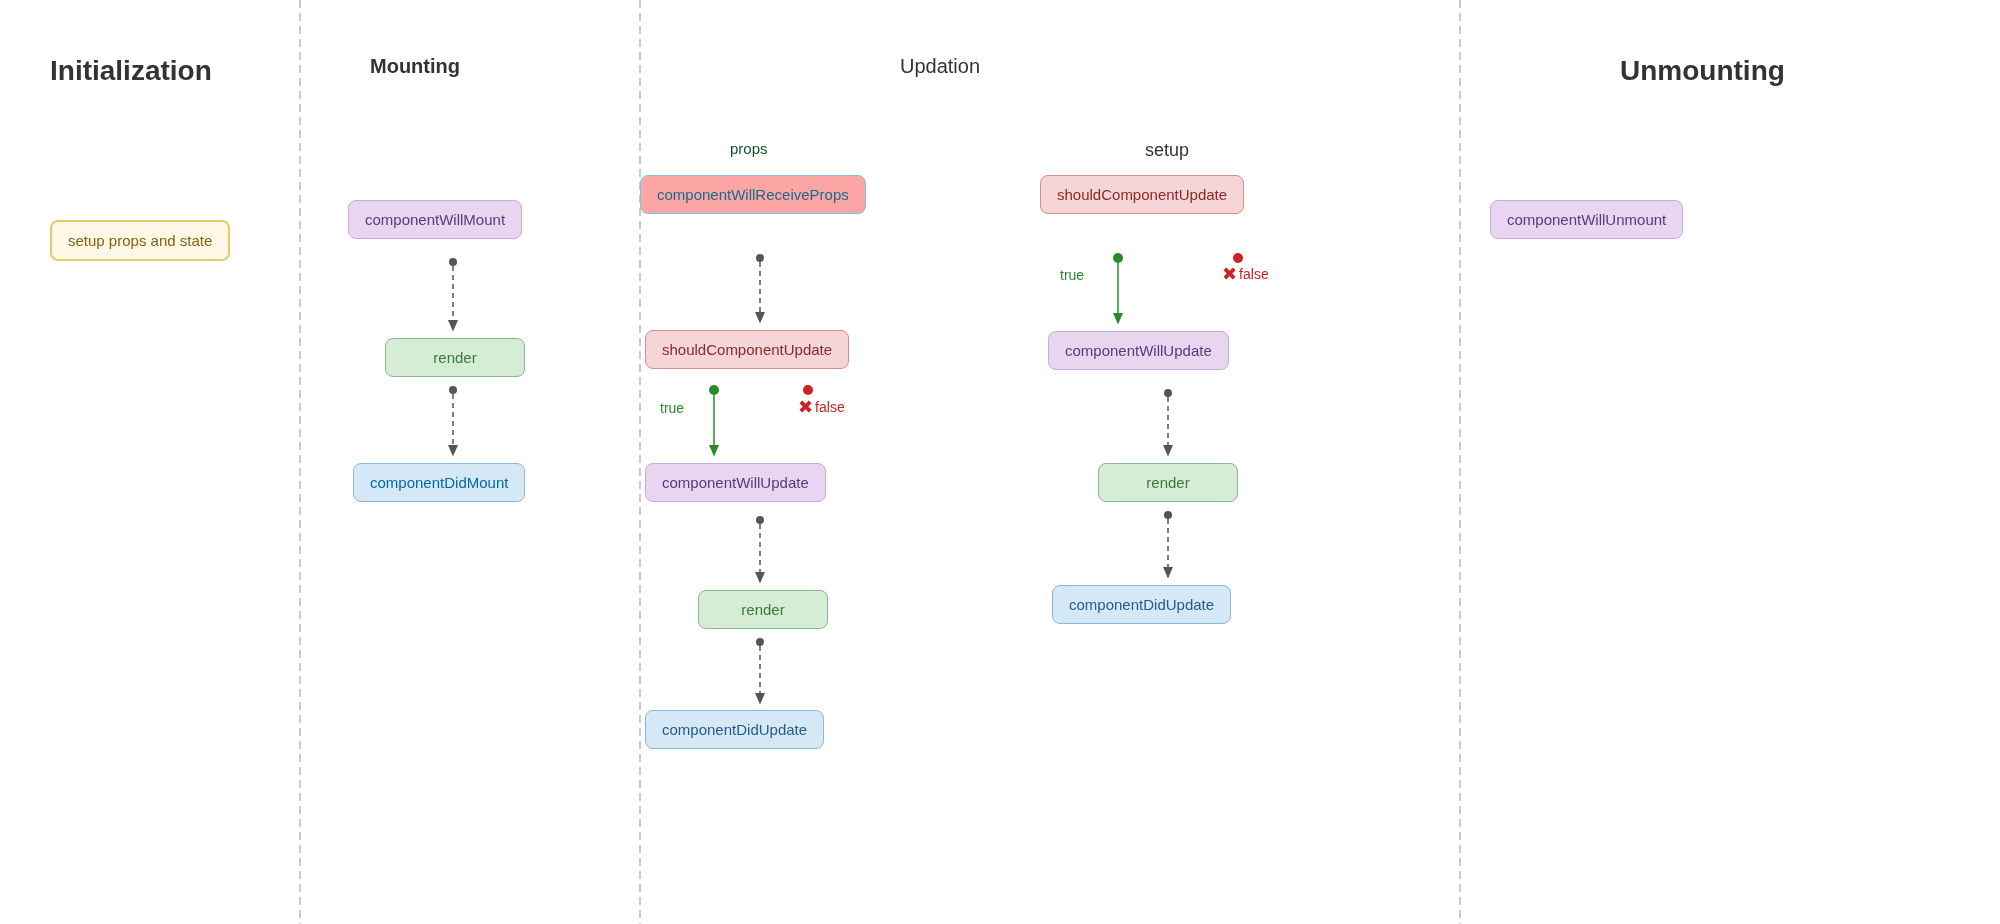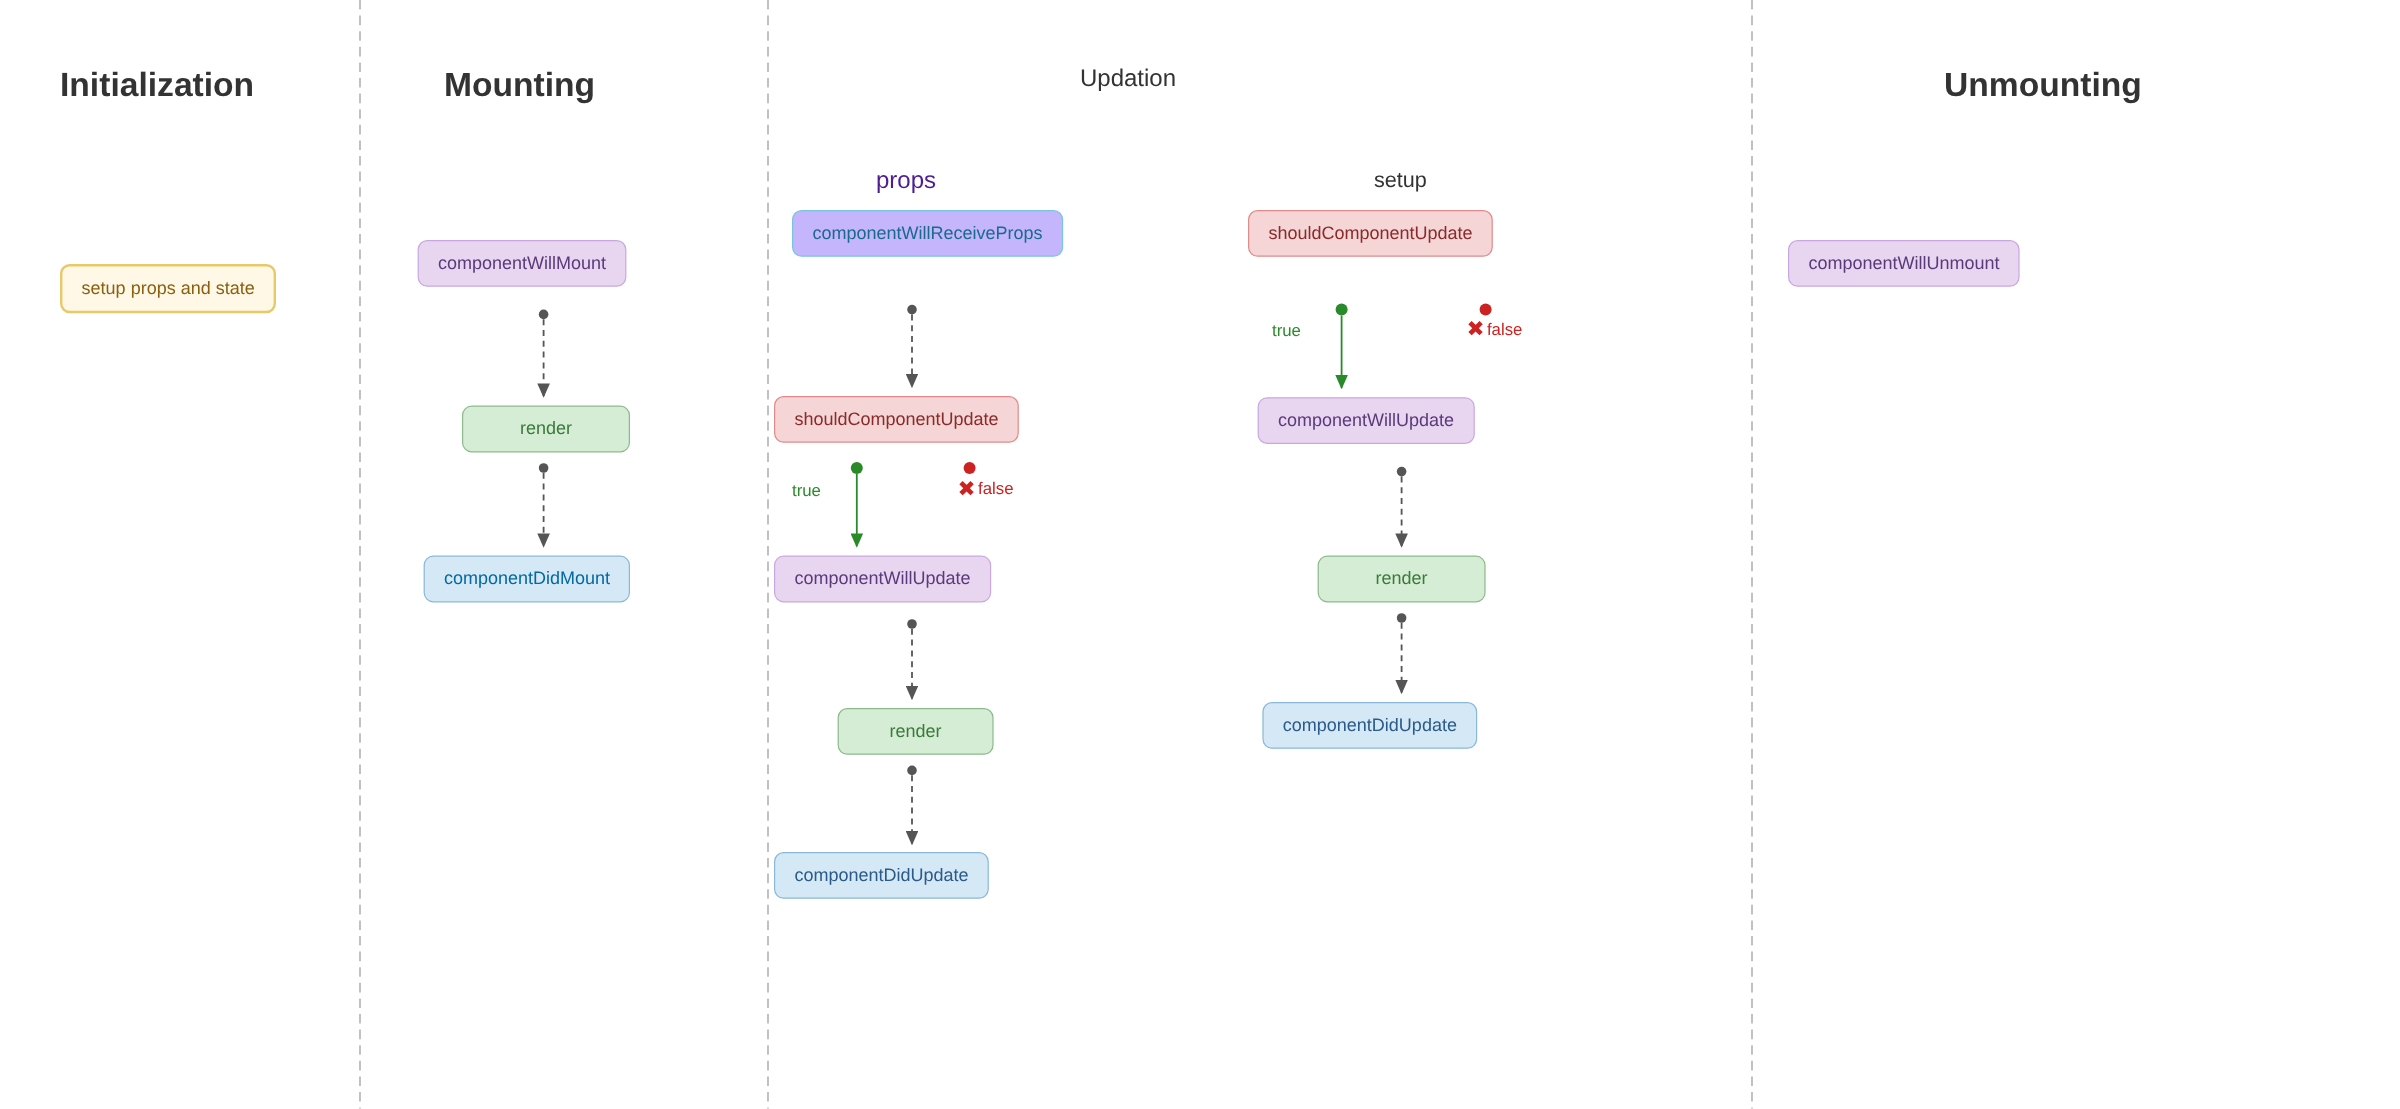--- a/index.html
+++ b/index.html
@@ -77,39 +77,39 @@
 
     <circle cx="1168" cy="393" r="4" fill="#555"></circle>
     <line x1="1168" y1="397" x2="1168" y2="455" stroke="#555" stroke-width="1.5" stroke-dasharray="5,4" marker-end="url(#arr-dark)"></line>
 
     <circle cx="1168" cy="515" r="4" fill="#555"></circle>
     <line x1="1168" y1="519" x2="1168" y2="577" stroke="#555" stroke-width="1.5" stroke-dasharray="5,4" marker-end="url(#arr-dark)"></line>
   </svg>
 
   <div class="abs-node" style="left:50px; top:55px; font-size:28px; font-weight:600; color:#333; background:none; border:none; padding:0;">Initialization</div>
 
-  <div class="abs-node" style="left:370px; top:55px; font-size:28px; font-weight:600; color:#333; background:none; border:none; padding:0;">Mounting</div>
+  <div class="abs-node" style="left:370px; top:55px; font-size:20px; font-weight:600; color:#333; background:none; border:none; padding:0;">Mounting</div>
 
   <div class="abs-node" style="left:940px; top:55px; font-size:20px; font-weight:400; color:#333; background:none; border:none; padding:0; transform:translateX(-50%);">Updation</div>
 
   <div class="abs-node" style="left:1620px; top:55px; font-size:28px; font-weight:600; color:#333; background:none; border:none; padding:0;">Unmounting</div>
 
   <div class="abs-node" style="left:50px; top:220px; background:#fff8e7; border:2px solid #e8c96a; color:#8a6010;">setup props and state</div>
 
   <div class="abs-node" style="left:348px; top:200px; background:#e8d5f0; border:1.5px solid #c9a8e0; color:#5a3a7a;">componentWillMount</div>
 
   <div class="abs-node" style="left:385px; top:338px; width:140px; background:#d5ecd5; border:1.5px solid #8cba8c; color:#3a7a3a;">render</div>
 
   <div class="abs-node" style="left:353px; top:463px; background:#d5e8f5; border:1.5px solid #8ab8d8; color:#0369a1;">componentDidMount</div>
 
-  <div style="position:absolute; top:140px; left:730px; font-size:20px; color:#4c1d95;">props</div>
+  <div style="position:absolute; top:140px; left:730px; font-size:15px; color:#14532d;">props</div>
 
   <div style="position:absolute; top:140px; left:1145px; font-size:18px; color:#333;">setup</div>
 
-  <div class="abs-node" style="left:660px; top:175px; background:#c4b5fd; border:1.5px solid #7ac4de; color:#1a6a8a;">componentWillReceiveProps</div>
+  <div class="abs-node" style="left:640px; top:175px; background:#fca5a5; border:1.5px solid #7ac4de; color:#1a6a8a;">componentWillReceiveProps</div>
 
   <div class="abs-node" style="left:645px; top:330px; background:#f5d5d5; border:1.5px solid #e08a8a; color:#8a2a2a;">shouldComponentUpdate</div>
 
   <div style="position:absolute; top:400px; left:660px; font-size:14px; color:#2a8a2a; font-weight:500;">true</div>
 
   <div style="position:absolute; top:396px; left:798px; font-size:14px; color:#cc2222; font-weight:500; display:flex; align-items:center; gap:2px;">
     <span style="font-size:18px;">✖</span>
     <span>false</span>
   </div>
 

